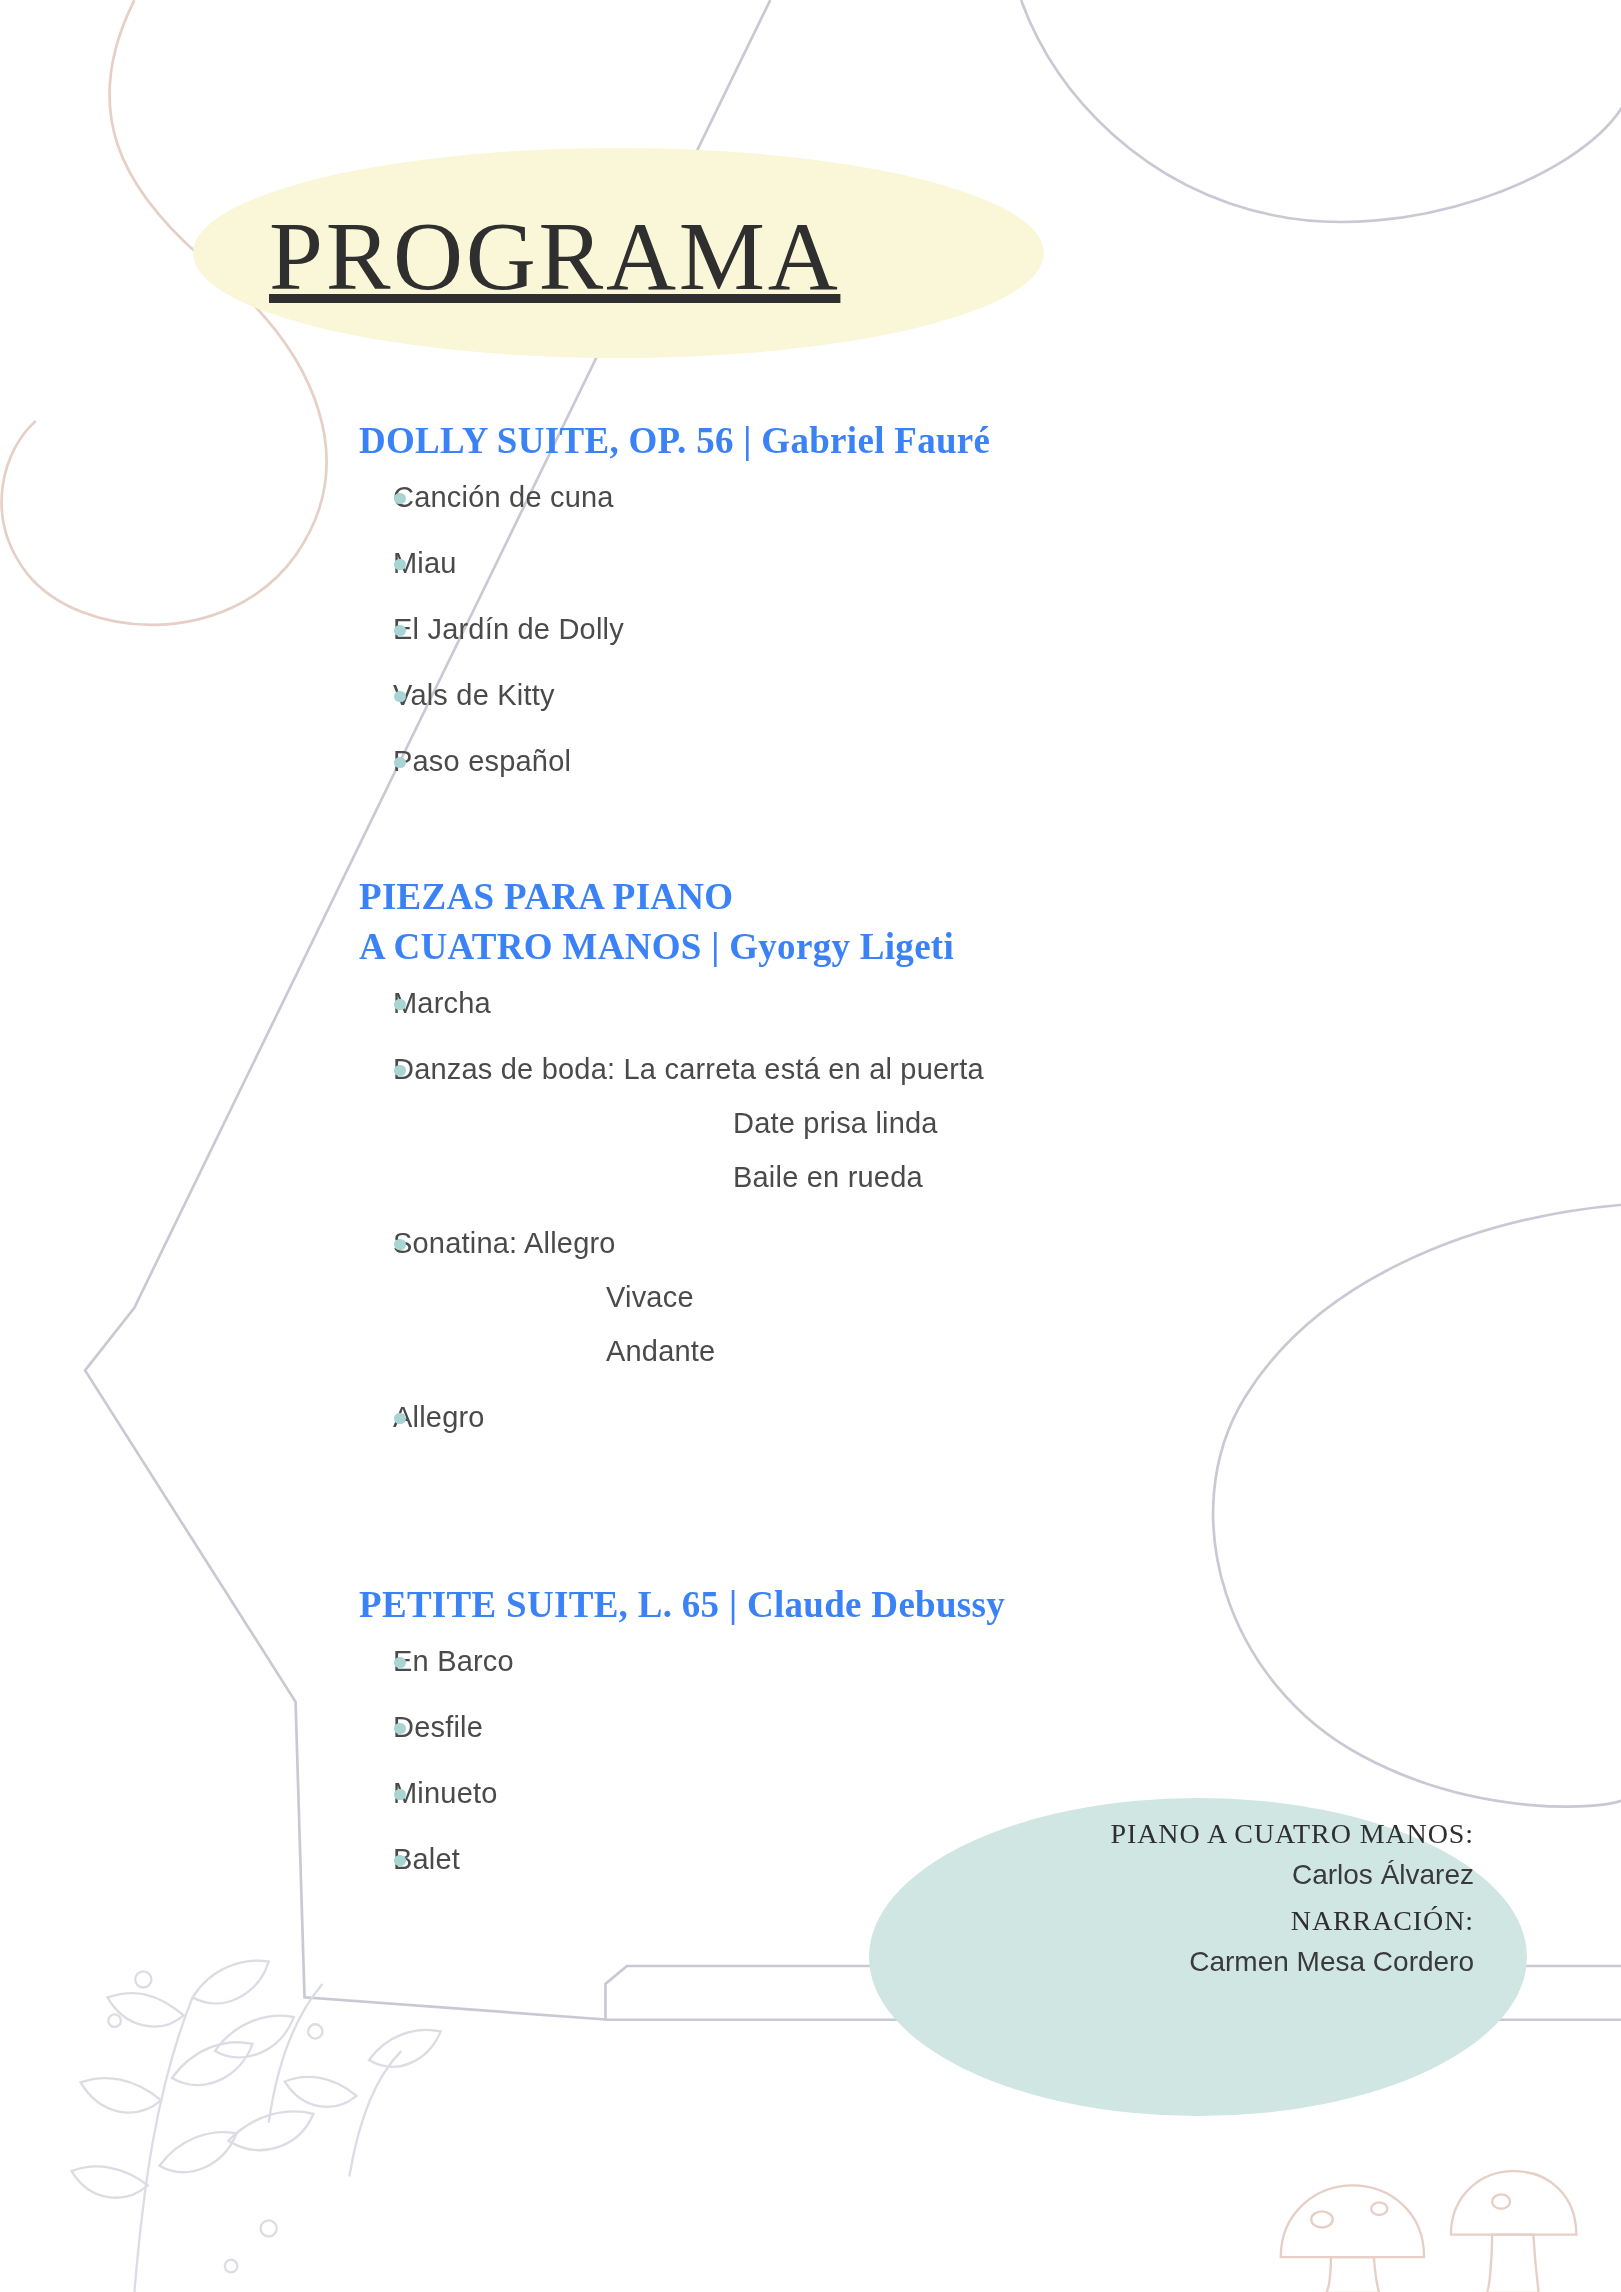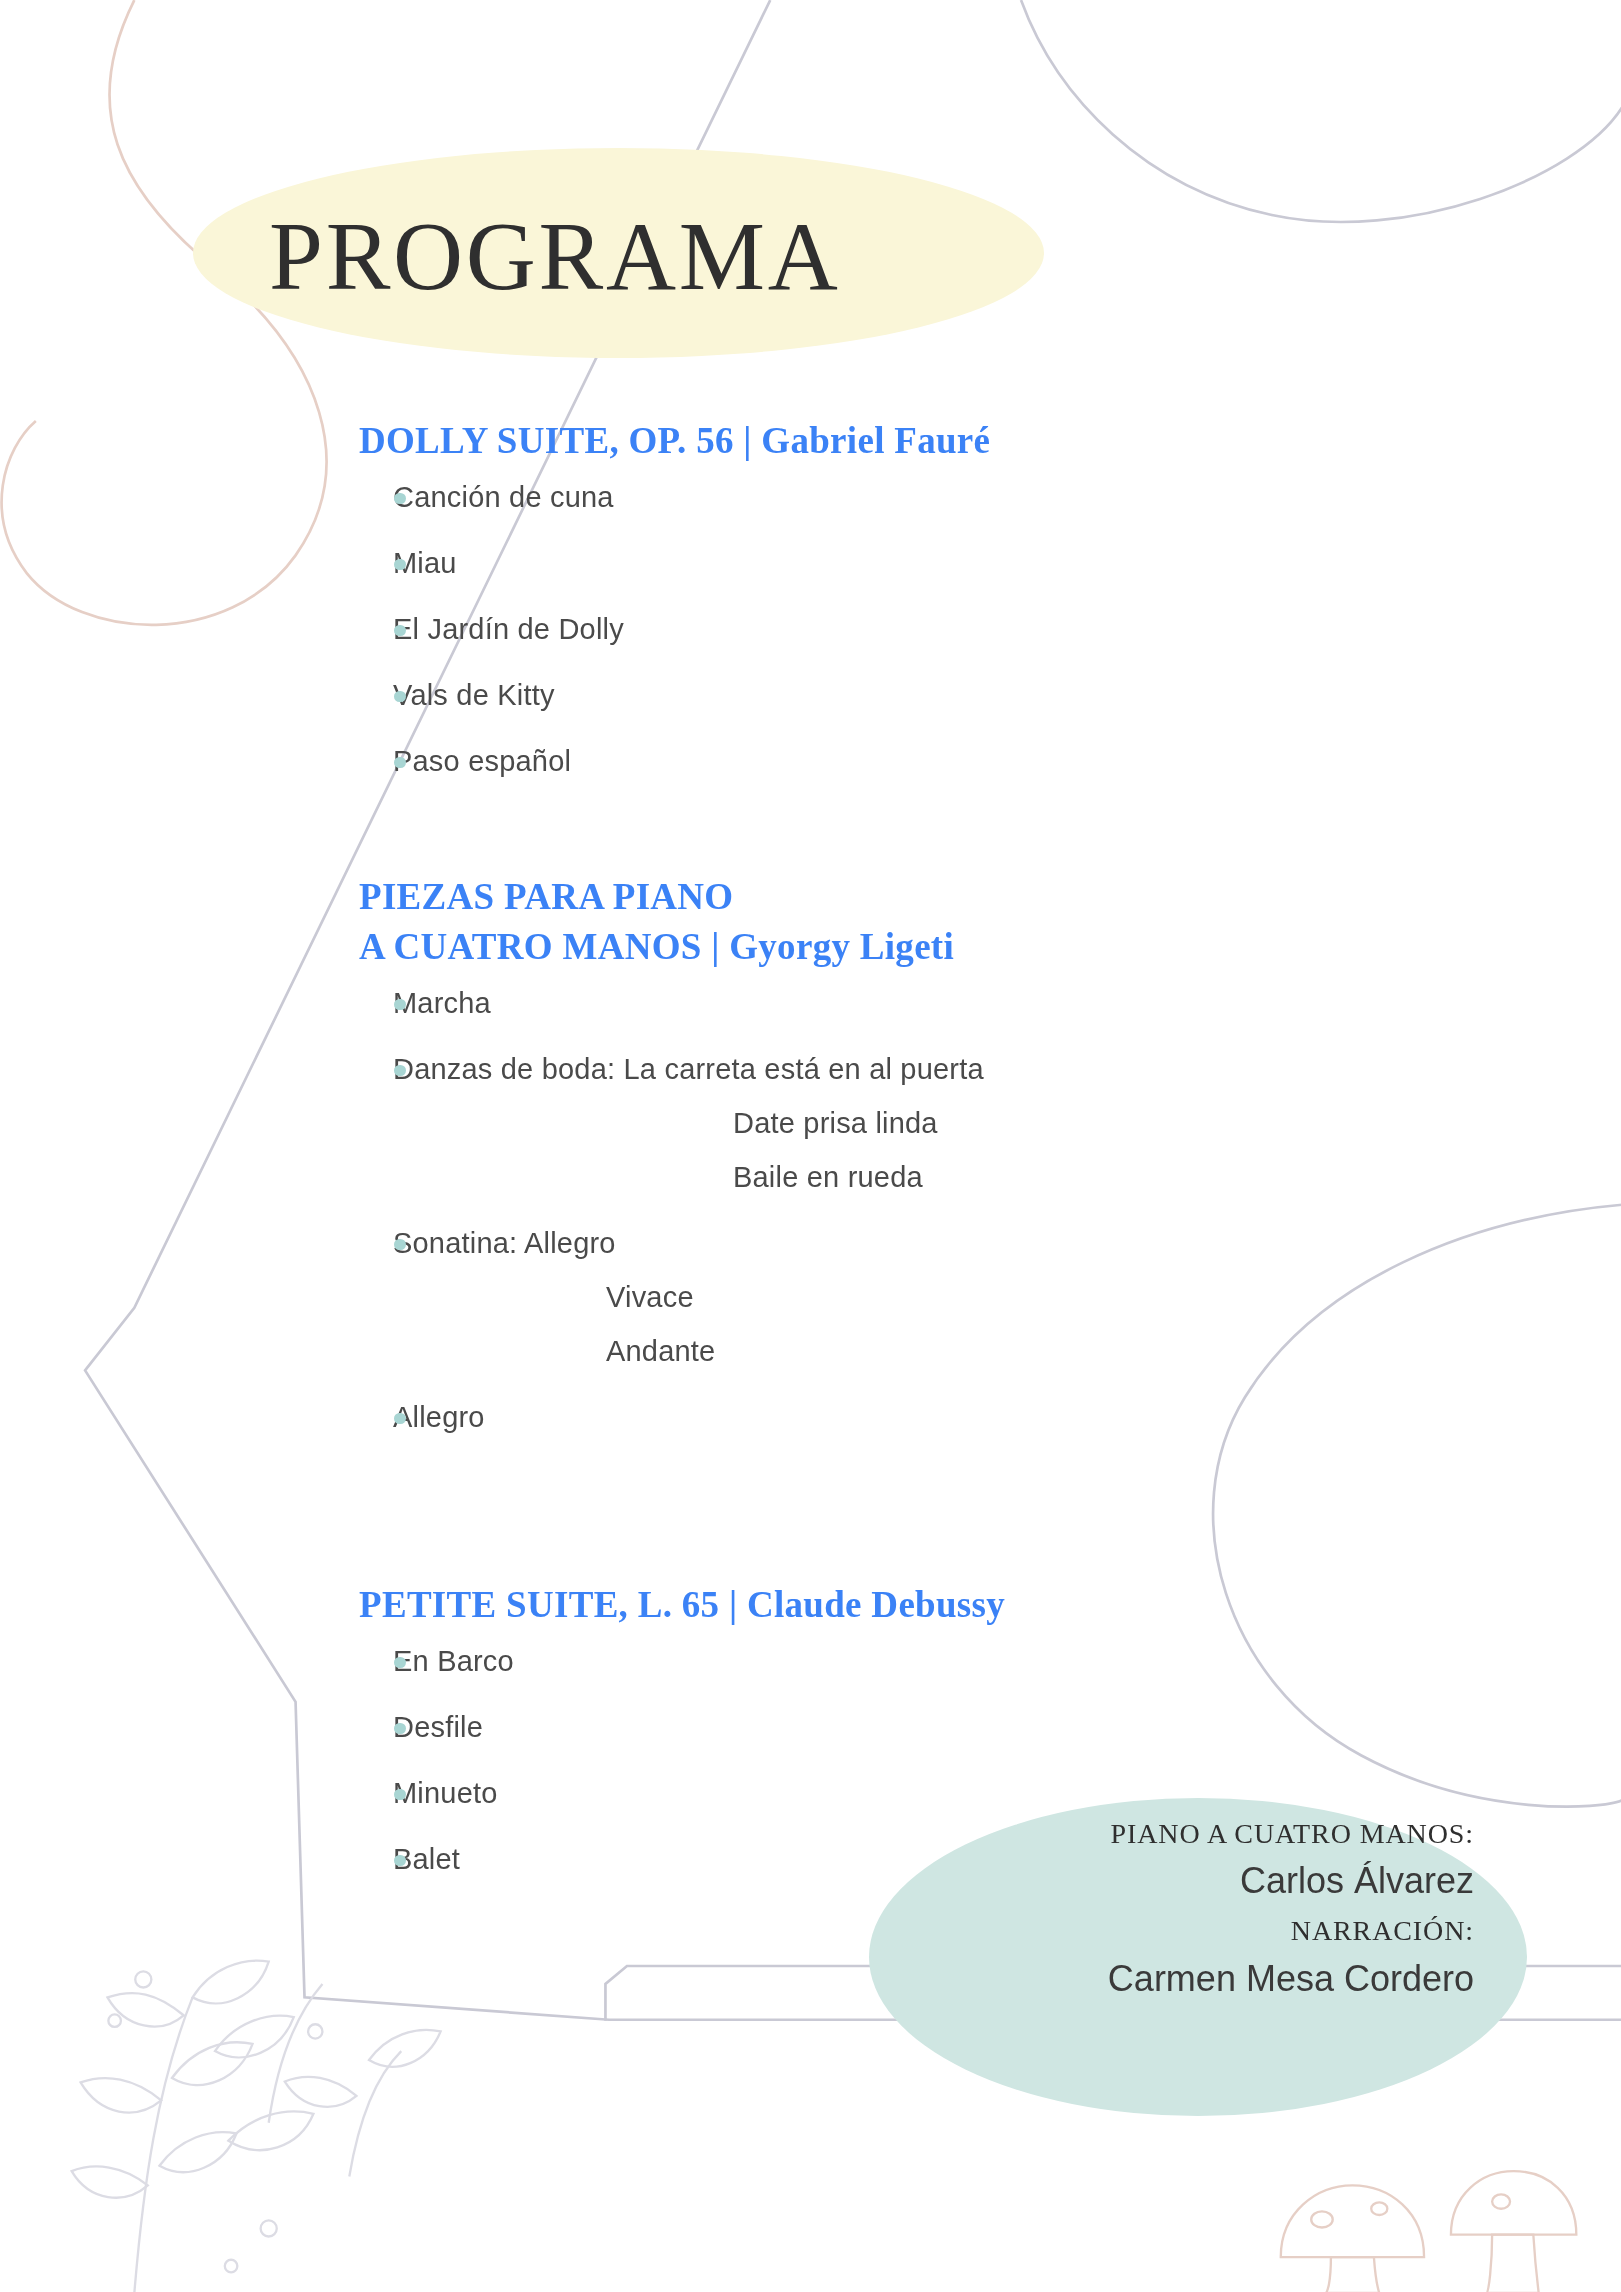--- a/index.html
+++ b/index.html
@@ -52,20 +52,21 @@
   .program-title {
     position: relative;
     z-index: 1;
     font-family: "Liberation Serif", serif;
     font-size: 97px;
     letter-spacing: 2.7px;
     color: #2f2f2f;
     line-height: 1.05;
     margin: 0;
     font-weight: normal;
+    text-decoration: underline;
   }
 
   .work-heading {
     font-family: "Liberation Serif", serif;
     font-size: 37px;
     color: #3b82f6;
     letter-spacing: 0.3px;
     line-height: 1.35;
     margin: 17px;
     font-weight: bold;
@@ -139,21 +140,21 @@
     padding-right: 57px;
   }
   .perf-label {
     font-family: "Liberation Serif", serif;
     font-size: 28px;
     letter-spacing: 0.9px;
     color: #2f2f2f;
     margin: 0 0 7.2px 0;
   }
   .perf-name {
-    font-size: 36px;
+    font-size: 28px;
     color: #3a3a3a;
     margin: 0 0 7.2px 0;
     line-height: 1.32;
   }
   .perf-label.second {
     margin-top: 10.7px;
   }
 </style>
 </head>
 <body>

